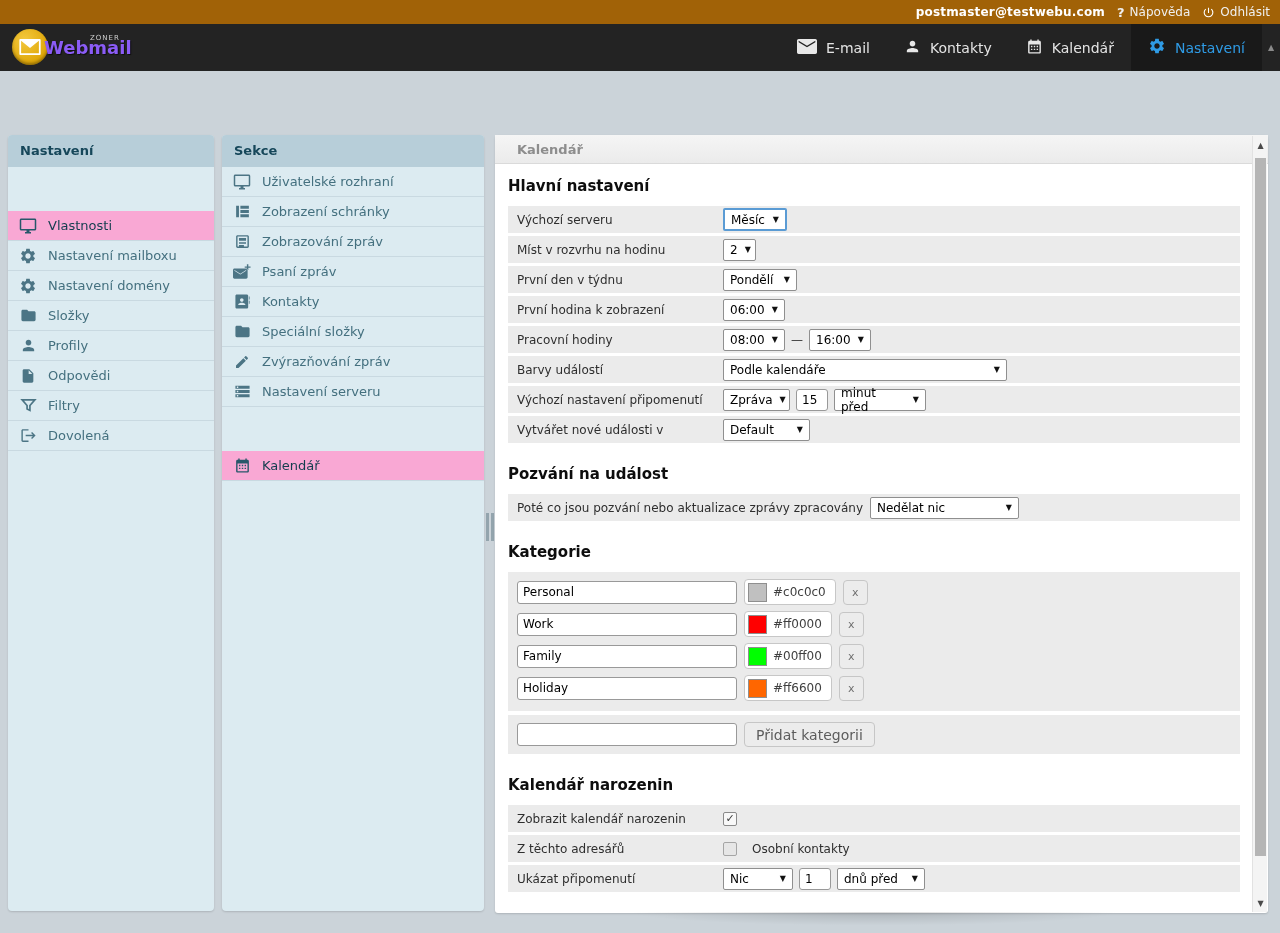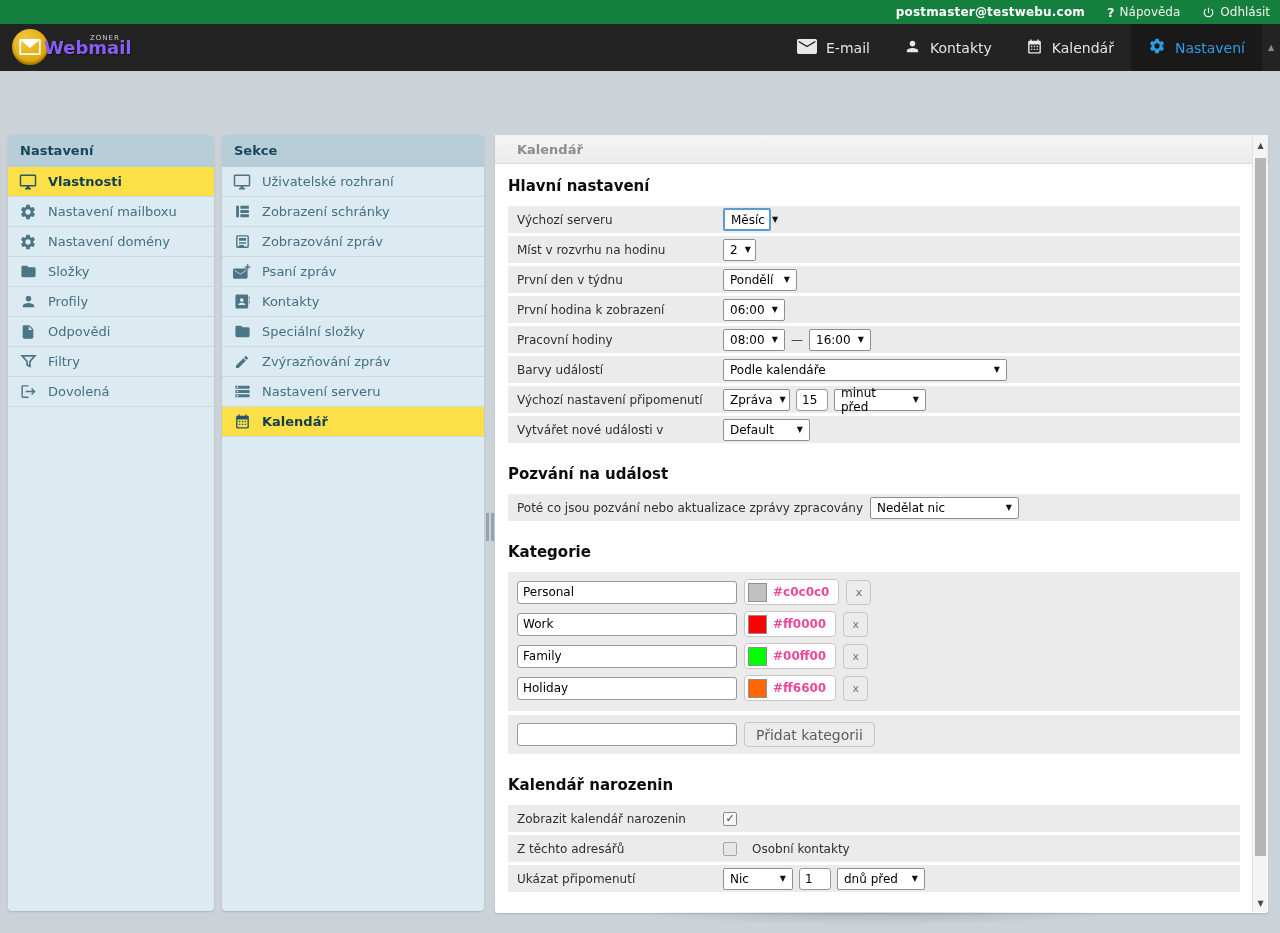--- a/index.html
+++ b/index.html
@@ -1,21 +1,21 @@
 <!DOCTYPE html>
 <html><head>
 <meta charset="utf-8">
 <style>
   * { margin:0; padding:0; box-sizing:border-box; }
   html,body { width:1280px; height:933px; }
   body { font-family:"DejaVu Sans", sans-serif; background:#cbd3d9; position:relative; overflow:hidden; }
 
   
-  .topbar { position:absolute; left:0; top:0; width:1280px; height:24px; background:#15803d;
-            display:flex; align-items:center; justify-content:flex-end; gap:22px; padding-right:10px;
+  .topbar { position:absolute; left:0; top:0; width:1280px; height:24px; background:#a16207;
+            display:flex; align-items:center; justify-content:flex-end; gap:12px; padding-right:10px;
             color:#fff; font-size:12px; }
   .topbar .email { font-weight:bold; letter-spacing:.2px; }
   .topbar .tb-item { display:flex; align-items:center; gap:5px; cursor:pointer; color:#f0f0f0; }
   .topbar .qmark { font-weight:bold; font-size:13px; }
   .topbar svg { display:block; }
 
   
   .navbar { position:absolute; left:0; top:24px; width:1280px; height:47px; background:#232323; }
   .brand { position:absolute; left:12px; top:5px; display:flex; align-items:center; }
   .brand-circle { width:36px; height:36px; border-radius:50%; background:radial-gradient(circle at 35% 30%, #f3c83d, #dfa708 70%);
@@ -32,21 +32,21 @@
   
   .panel { position:absolute; top:135px; height:776px; background:#dcebf1; border-radius:4px; overflow:hidden;
            box-shadow:0 1px 2px rgba(0,0,0,.15); }
   .panel-left { left:8px; width:206px; }
   .panel-mid  { left:222px; width:262px; }
   .panel-title { height:32px; line-height:32px; background:#b7ced9; padding-left:12px;
                  font-size:13px; font-weight:bold; color:#16475a; }
   .p-item { height:30px; display:flex; align-items:center; gap:11px; padding-left:11px;
             border-bottom:1px solid #c9d9e1; color:#44707f; font-size:13px; cursor:pointer; }
   .p-item .icn { width:18px; height:18px; display:flex; align-items:center; justify-content:center; color:#4c7585; }
-  .p-item.selected { background:#fde047; color:#123d4e; font-weight:bold; }
+  .p-item.selected { background:#f9a8d4; color:#123d4e; font-weight:normal;margin-top:44px; }
   .p-item.selected .icn { color:#27576a; }
 
   
   .splitter { position:absolute; left:486px; top:513px; width:9px; height:28px; display:flex; gap:2px; cursor:col-resize; }
   .splitter i { display:block; width:3px; height:28px; background:#93a4ad; }
 
   
   .main { position:absolute; left:495px; top:135px; width:773px; height:778px; background:#fff;
           border-radius:3px; box-shadow:0 1px 2px rgba(0,0,0,.15); }
   .main-header { height:29px; line-height:29px; background:linear-gradient(#f5f5f5,#ebebeb);
@@ -63,33 +63,33 @@
 
   .sel { display:inline-flex; align-items:center; background:#fff; border:1px solid #8f8f8f; border-radius:2px;
          height:22px; padding:0 6px; font-size:12px; color:#000; cursor:pointer; }
   .sel::after { content:"▼"; font-size:8px; color:#111; margin-left:auto; padding-left:7px; }
   .sel.focused { border:2px solid #5a9bd4; height:23px; }
   .txt { height:22px; border:1px solid #999; border-radius:3px; font-size:12px; padding:0 5px;
          font-family:"DejaVu Sans", sans-serif; color:#000; background:#fff; }
   .dash { color:#333; }
 
   
-  .w-mesic{width:48px;} .w-2{width:33px;} .w-pondeli{width:74px;} .w-0600{width:62px;}
+  .w-mesic{width:64px;} .w-2{width:33px;} .w-pondeli{width:74px;} .w-0600{width:62px;}
   .w-hour{width:62px;} .w-colors{width:284px;} .w-zprava{width:67px;} .w-minut{width:92px;}
   .w-default{width:87px;} .w-nedelat{width:149px;} .w-nic{width:70px;} .w-dnu{width:88px;}
   .in-15{width:32px;} .in-1{width:32px;}
 
   
   .cat-block { background:#ebebeb; padding:7px 8px 4px 9px; }
   .cat-row { display:flex; align-items:center; gap:7px; margin-bottom:6px; }
   .cat-name { width:220px; height:23px; }
   .chip { display:inline-flex; align-items:center; gap:6px; background:#fff; border:1px solid #c7c7c7;
           border-radius:4px; height:26px; padding:0 9px 0 3px; cursor:pointer; }
   .swatch { width:19px; height:19px; border:1px solid #8f8f8f; }
-  .hex { font-size:12px; color:#ec4899;font-weight:bold; }
+  .hex { font-size:12px; color:#404040; }
   .xbtn { width:25px; height:25px; background:#ececec; border:1px solid #c6c6c6; border-radius:4px;
           color:#707070; font-size:11px; cursor:pointer; font-family:"DejaVu Sans", sans-serif; }
   .add-block { background:#ebebeb; margin-top:4px; padding:7px 8px 7px 9px; display:flex; gap:7px; align-items:center; }
   .addbtn { height:25px; background:#ececec; border:1px solid #c6c6c6; border-radius:4px; padding:0 11px;
             color:#5c5c5c; font-size:14px; cursor:pointer; font-family:"DejaVu Sans", sans-serif; }
 
   
   .chk { width:14px; height:14px; border:1px solid #a5a5a5; background:#e6e6e6; display:inline-flex;
          align-items:center; justify-content:center; border-radius:2px; cursor:pointer; }
   .chk.checked { background:#f8f8f8; border-color:#8a8a8a; }

